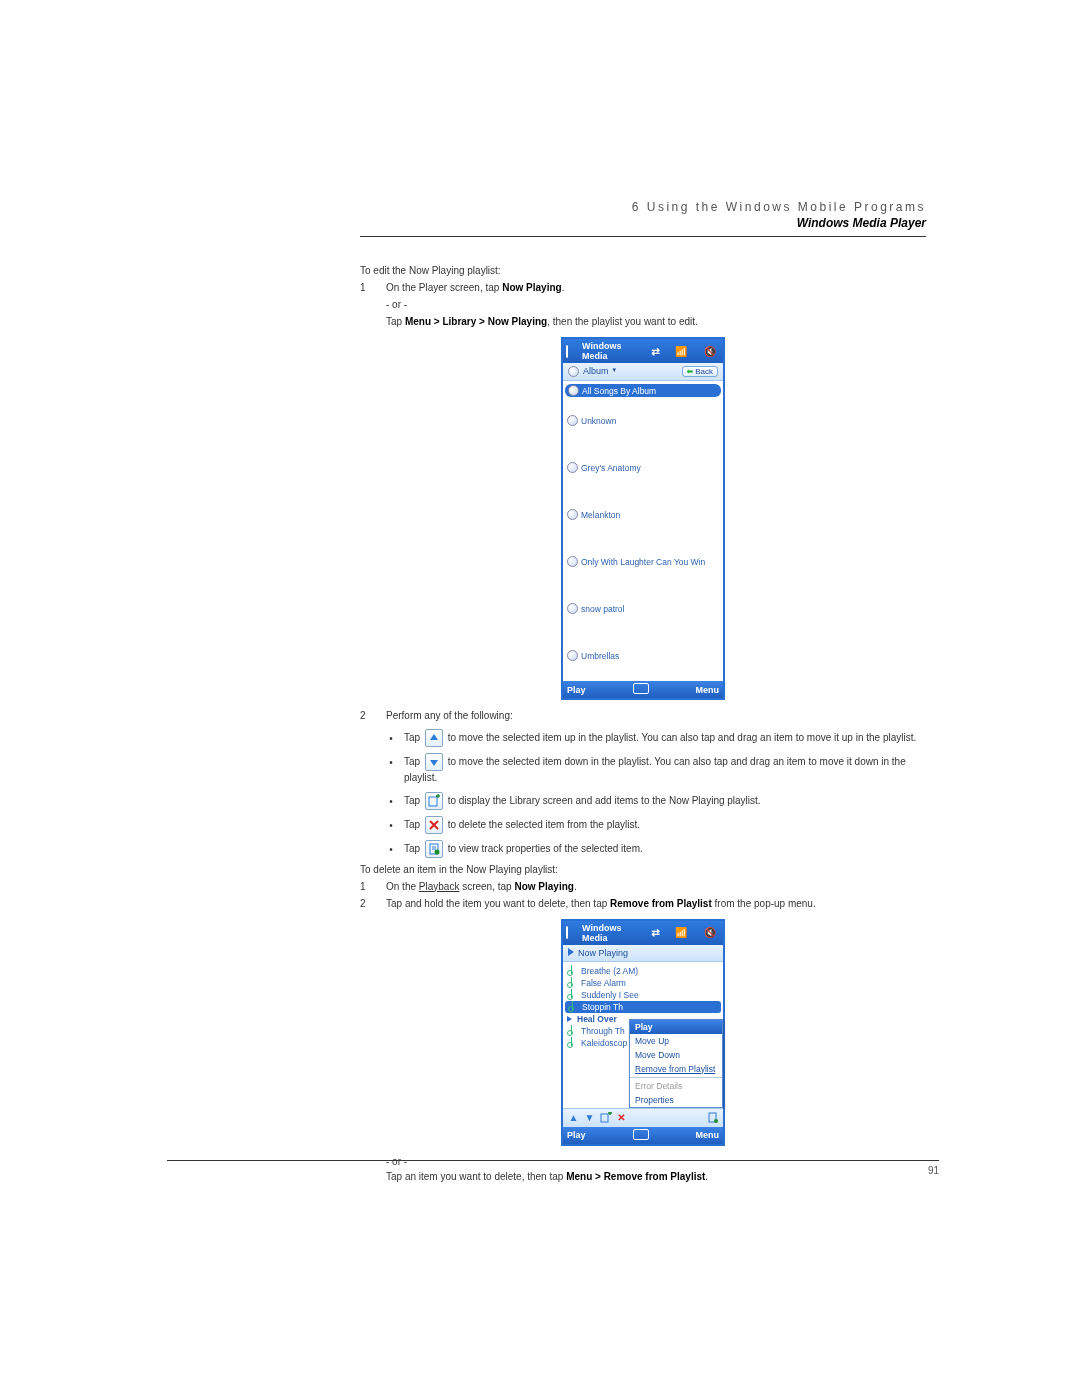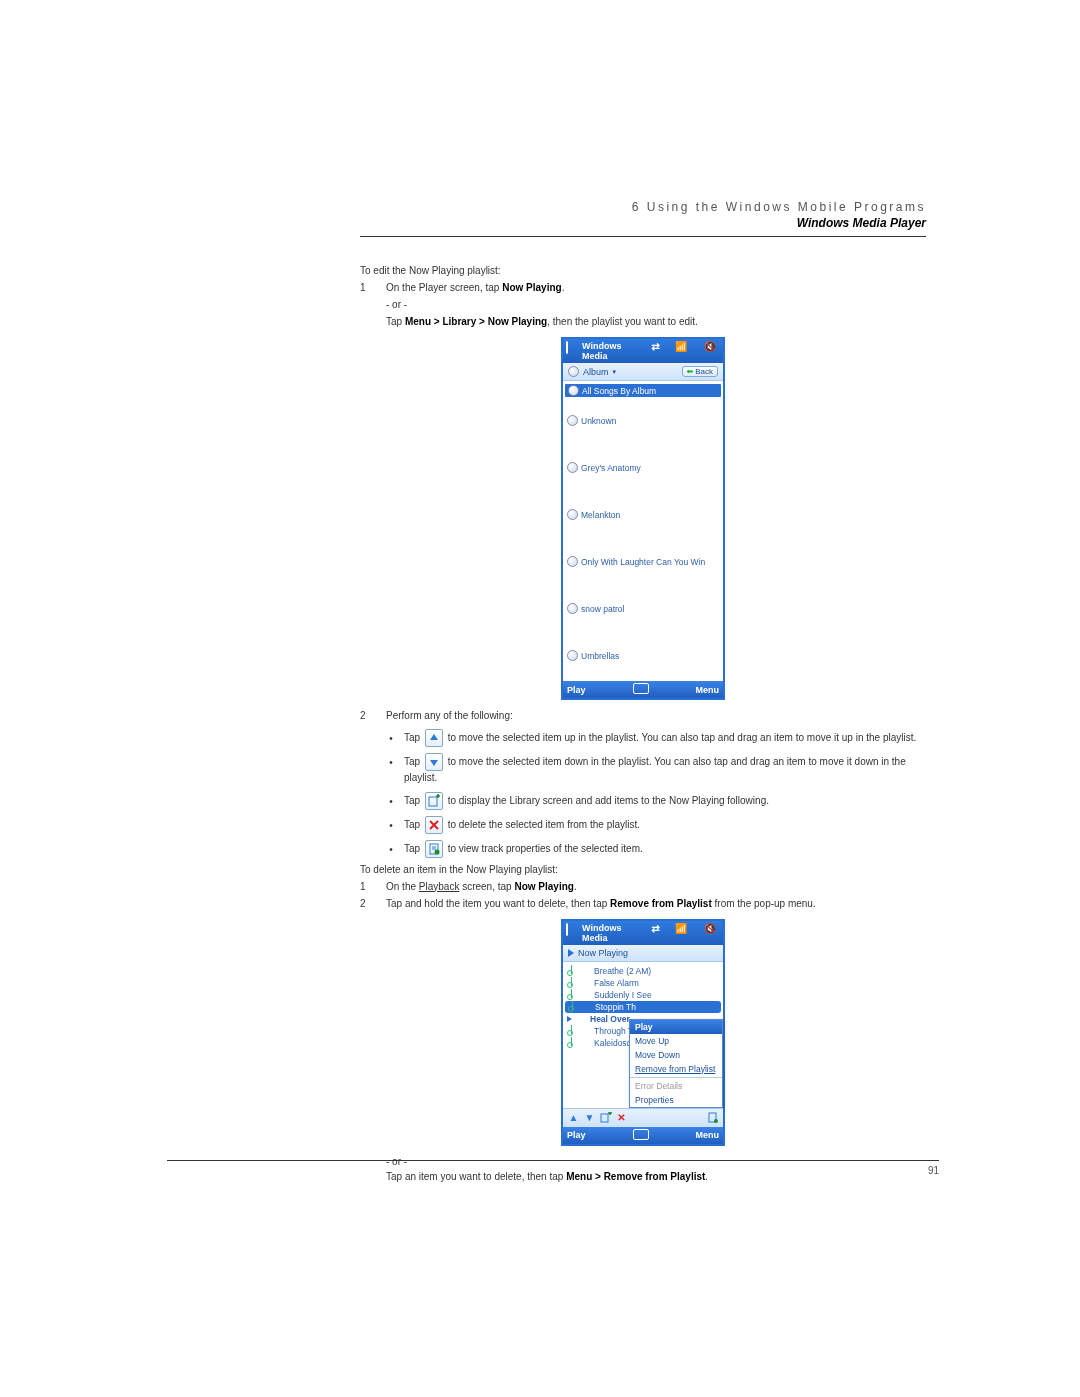--- a/index.html
+++ b/index.html
@@ -17,45 +17,45 @@
   ol.top .or{margin:2px 0}
   ul.sub{list-style:none;padding:0;margin:4px 0 0 0}
   ul.sub>li{display:flex;gap:10px;margin:6px 0}
   ul.sub>li>.bul{width:6px;text-align:center;padding-top:4px}
   ul.sub>li>.body{flex:1;line-height:1.45}
   .icon-btn{display:inline-block;width:16px;height:16px;border:1px solid #86a6c8;background:linear-gradient(#fff,#e4f0fa);vertical-align:middle;position:relative;margin:0 2px;border-radius:2px}
   .icon-btn svg{position:absolute;top:1px;left:1px}
   b{font-weight:bold;color:#000}
   .bold{font-weight:bold}
   .shot{width:160px;margin:8px auto 8px;border:2px solid #2a6fd3;background:#cfe3fb;font-size:9px}
-  .shot .titlebar{background:linear-gradient(#2f7be0,#1f5fc0);color:#fff;display:flex;padding:2px 3px;gap:14px;font-weight:bold;font-size:9px}
+  .shot .titlebar{background:linear-gradient(#2f7be0,#1f5fc0);color:#fff;display:flex;align-items:center;padding:2px 3px;gap:14px;font-weight:bold;font-size:9px}
   .shot .titlebar .flag{width:11px;height:11px;background:#f80;border:1px solid #fff;border-radius:1px}
   .shot .titlebar .sp{flex:1}
   .shot .titlebar .tbic{color:#fff;font-size:10px;margin-left:2px}
-  .sub-bar{background:linear-gradient(#e8f2fd,#cde3fa);padding:3px 5px;display:flex;align-items:center;gap:4px;border-bottom:1px solid #a8c8ec;color:#1a4e9e}
+  .sub-bar{background:linear-gradient(#e8f2fd,#cde3fa);padding:3px 5px;display:flex;gap:4px;border-bottom:1px solid #a8c8ec;color:#1a4e9e}
   .sub-bar .btn-back{margin-left:auto;background:linear-gradient(#fefefe,#e0ecf8);border:1px solid #7aa9de;border-radius:3px;padding:0 4px;font-size:8px;color:#1a4e9e;display:flex;align-items:center;gap:2px}
   .list-area{background:#fff;padding:3px 4px 2px;min-height:150px}
   .list-area .it{display:flex;align-items:center;gap:3px;padding:18px 0;color:#2b5faf;font-size:8.5px}
-  .list-area .it.sel{background:#2a6fd3;color:#fff;border-radius:1px;padding:1px 3px;margin:0 -2px}
+  .list-area .it.sel{background:#2a6fd3;color:#fff;border-radius:6px;padding:1px 3px;margin:0 -2px}
   .disc-ic{width:9px;height:9px;border:1px solid #88a;border-radius:50%;background:radial-gradient(circle at 30% 30%,#fff,#c8d8f0)}
   .softbar{background:linear-gradient(#3b82e6,#1f5fc0);color:#fff;display:flex;align-items:center;padding:2px 4px;font-weight:bold;font-size:9px}
   .softbar .mid{flex:1;text-align:center}
   .softbar .kb{width:14px;height:9px;border:1px solid #fff;border-radius:2px;margin:0 auto;display:inline-block}
   .note-ic{width:9px;height:10px;position:relative}
   .note-ic::before{content:"";position:absolute;width:4px;height:4px;border:1px solid #3b7;bottom:0;left:0;border-radius:50%}
   .note-ic::after{content:"";position:absolute;width:1px;height:9px;background:#3b7;left:4px;bottom:2px}
   .play-tri{width:0;height:0;border-left:6px solid #2a6fd3;border-top:4px solid transparent;border-bottom:4px solid transparent}
   .ctx{position:absolute;left:66px;top:57px;width:92px;background:#fff;border:1px solid #5a8ad0;box-shadow:1px 1px 3px rgba(0,0,0,.25);font-size:8.5px;color:#1a4e9e}
   .ctx .hdr{background:linear-gradient(#3b82e6,#1f5fc0);color:#fff;padding:2px 5px;font-weight:bold}
   .ctx .mi{padding:2px 5px}
   .ctx .sep{border-top:1px solid #bcd;margin:1px 0}
   .ctx .dis{color:#999}
   .shot2-body{background:#fff;position:relative;height:165px}
   .shot2-list{padding:3px 4px}
-  .shot2-list .it{display:flex;align-items:center;gap:18px;padding:1px 0;color:#2b5faf;font-size:8.5px}
+  .shot2-list .it{display:flex;align-items:center;gap:5px;padding:1px 0;color:#2b5faf;font-size:8.5px}
   .shot2-list .it.sel{background:#2a6fd3;color:#fff;border-radius:3px;padding:1px 3px;margin:0 -2px}
   .shot2-list .it.bold{font-weight:bold}
   .toolbar{position:absolute;bottom:0;left:0;right:0;background:linear-gradient(#e8f2fd,#cde3fa);border-top:1px solid #a8c8ec;padding:2px 4px;display:flex;gap:3px;align-items:center;height:14px}
   .toolbar .ic{width:13px;height:13px;display:flex;align-items:center;justify-content:center;font-size:10px}
   .foot-hr{border-top:1px solid #333;margin-top:22px;width:100%}
   .foot-area{position:absolute;left:167px;width:772px;top:1138px}
 </style>
 </head>
 <body>
 
@@ -152,21 +152,21 @@
           <span class="bul">•</span>
           <span class="body"><span>Tap </span><span class="icon-btn"><svg width="14" height="14">
                 <path d="M3 5 L11 5 L7 11 Z" fill="#2e7cd6"></path>
               </svg></span><span> to move the selected item down in the playlist. You can also tap and drag an item to move it down in the playlist.</span></span>
         </li>
       <li>
           <span class="bul">•</span>
           <span class="body"><span>Tap </span><span class="icon-btn"><svg width="14" height="14">
                 <rect x="2" y="3" width="8" height="9" fill="none" stroke="#2e7cd6"></rect>
                 <path d="M9 2 L13 2 M11 0 L11 4" stroke="#1a8f2e" stroke-width="1.5"></path>
-              </svg></span><span> to display the Library screen and add items to the Now Playing following.</span></span>
+              </svg></span><span> to display the Library screen and add items to the Now Playing playlist.</span></span>
         </li>
       <li>
           <span class="bul">•</span>
           <span class="body"><span>Tap </span><span class="icon-btn"><svg width="14" height="14">
                 <path d="M3 3 L11 11 M11 3 L3 11" stroke="#d22" stroke-width="2"></path>
               </svg></span><span> to delete the selected item from the playlist.</span></span>
         </li>
       <li>
           <span class="bul">•</span>
           <span class="body"><span>Tap </span><span class="icon-btn"><svg width="14" height="14">

